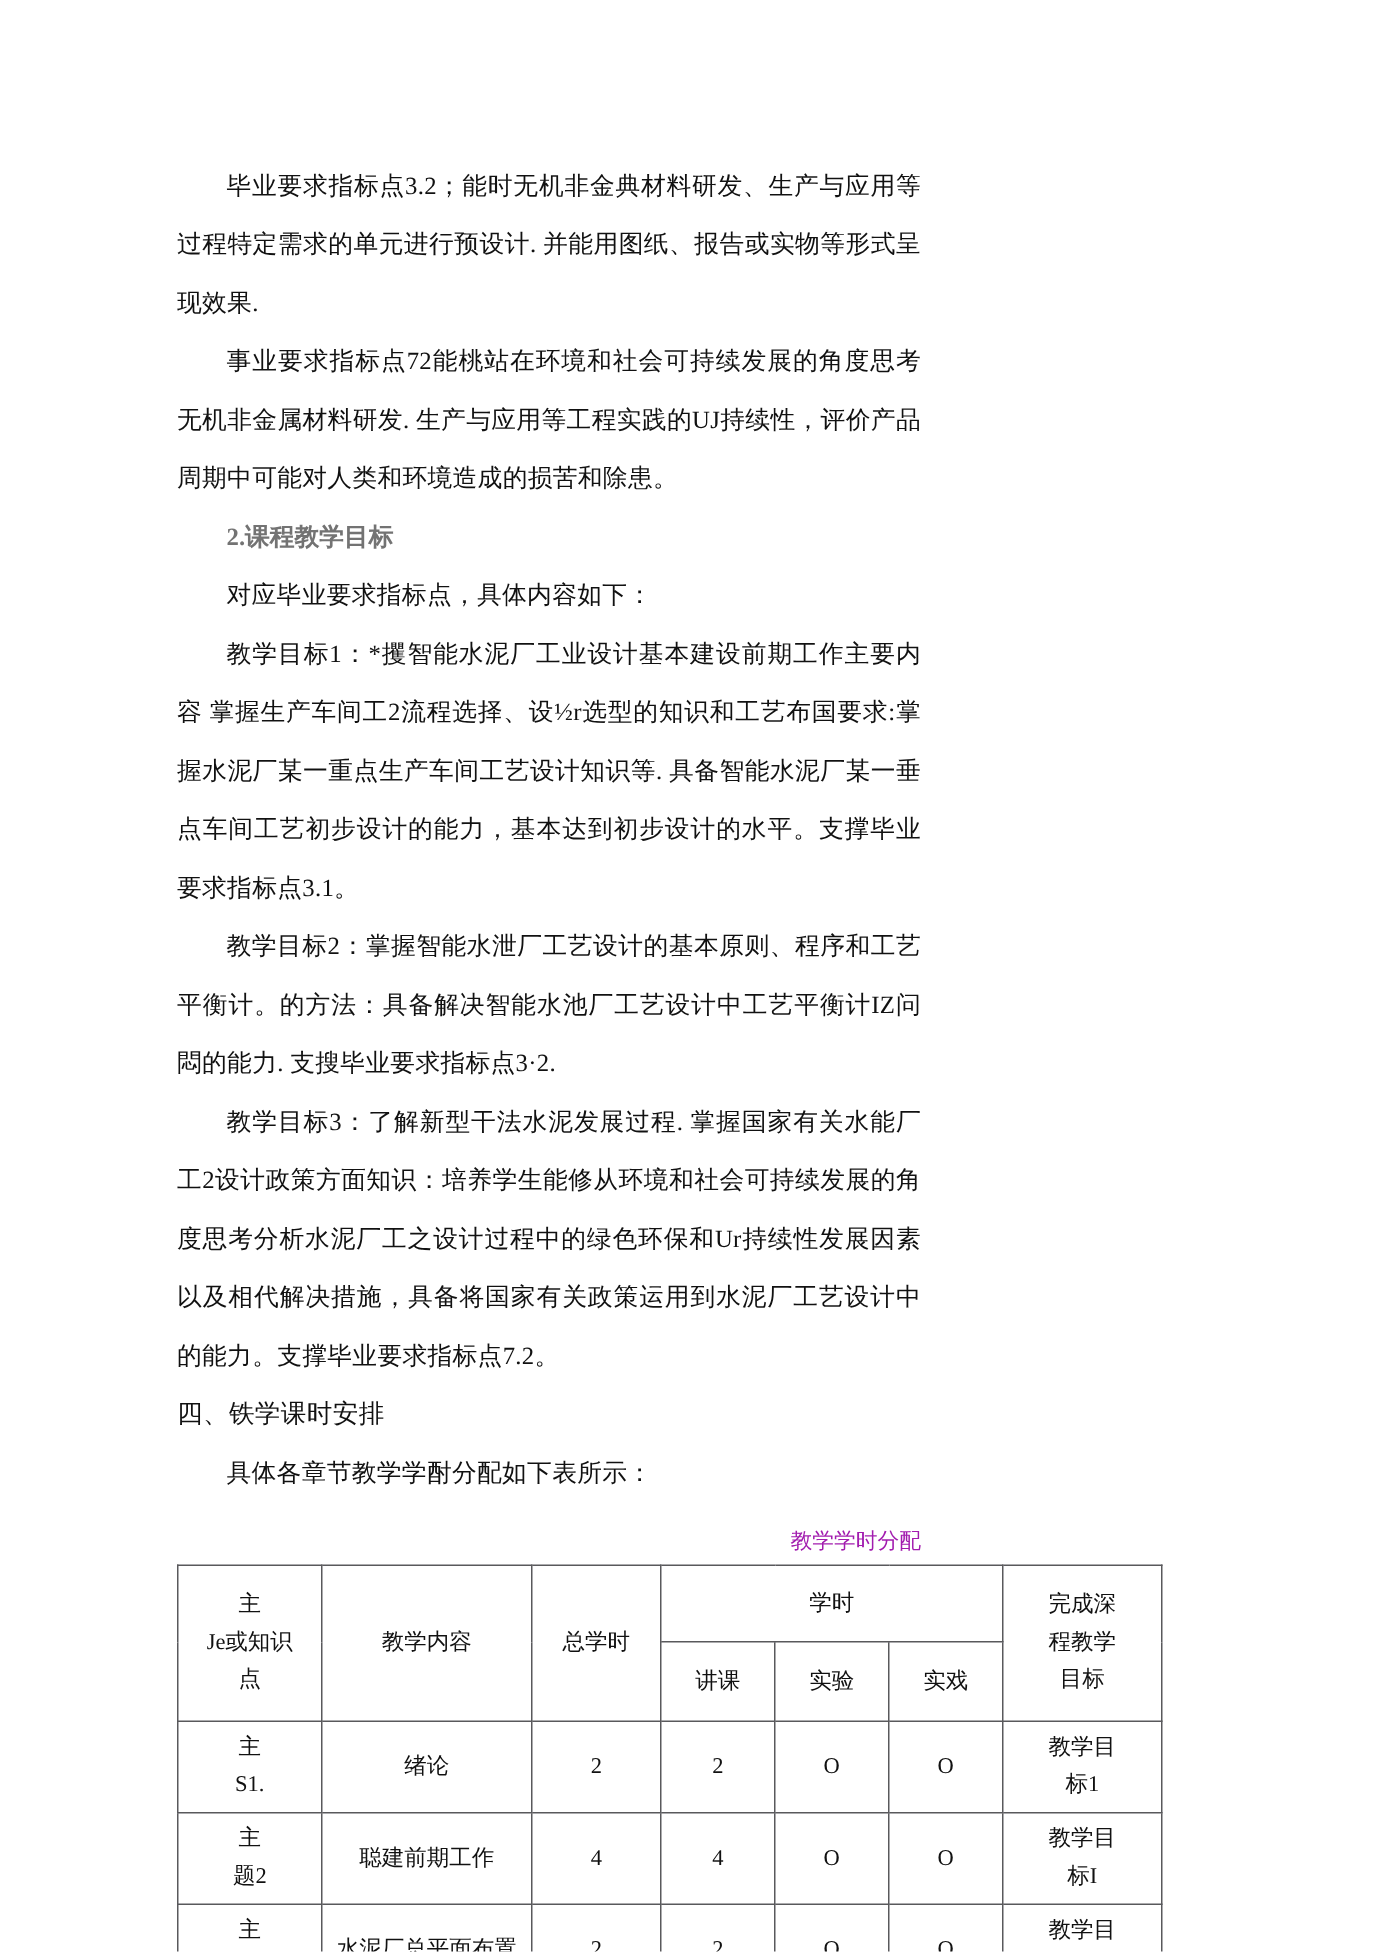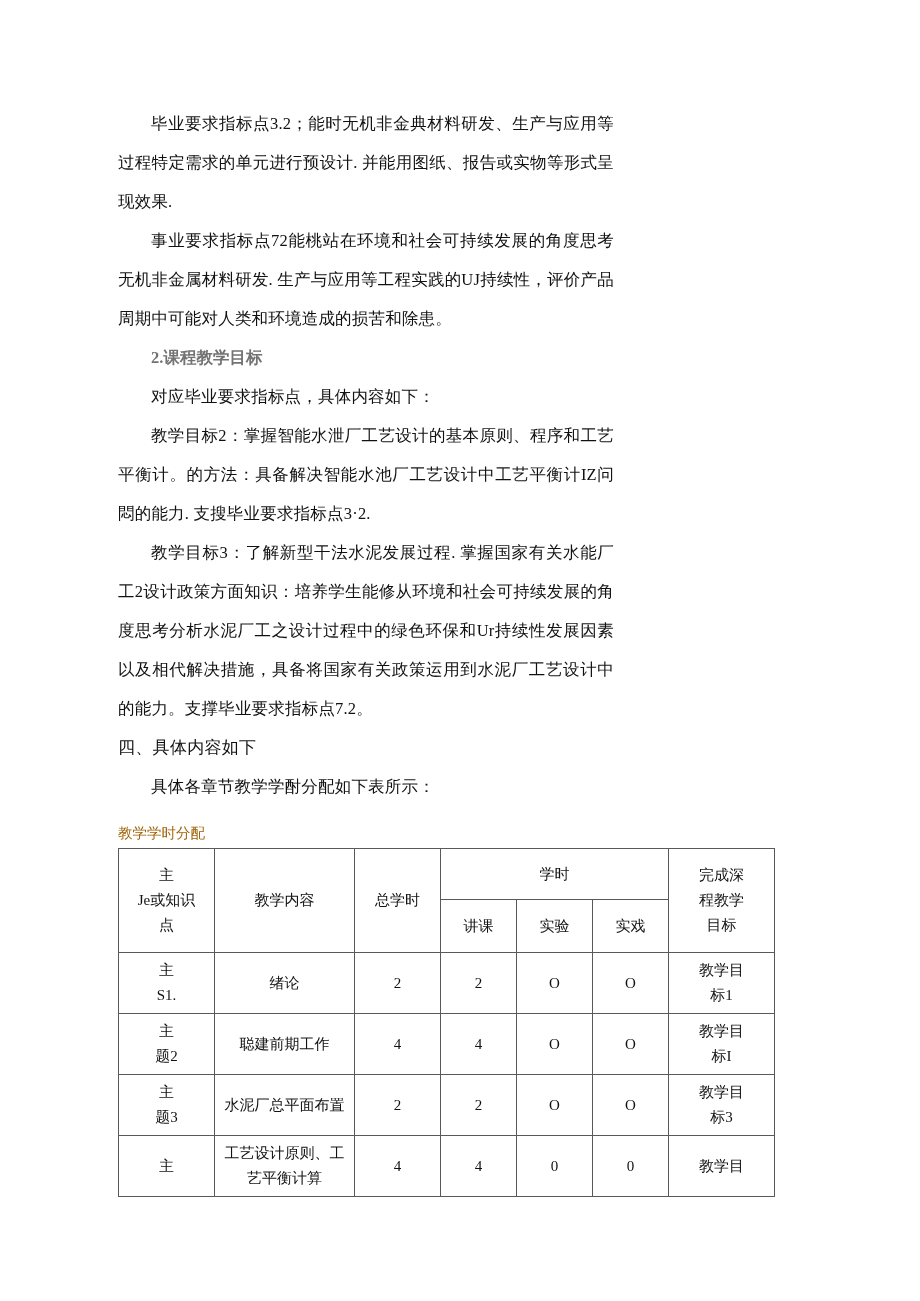--- a/index.html
+++ b/index.html
@@ -46,25 +46,25 @@
     font-size: 16.5px;
     line-height: 39px;
     margin: 0;
     text-indent: 33px;
     font-weight: bold;
     color: #737373;
   }
   b, .b { font-weight: normal; }
 
   .table-caption {
-    text-align: left;
+    text-align: right;
     font-size: 14.5px;
     line-height: 22px;
     margin: 16px 0 4px 0;
-    color: #a16207;
+    color: #a21caf;
   }
 
   .hours-table {
     border-collapse: collapse;
     width: 632px;
     margin: 0 auto;
     table-layout: fixed;
   }
   .hours-table td, .hours-table th {
     border: 1px solid #59595c;
@@ -92,24 +92,25 @@
 <body>
 
 <div class="page">
 
   <p class="para indent">毕业要求指标点3.2；能时无机非金典材料研发、生产与应用等过程特定需求的单元进行预设计. 并能用图纸、报告或实物等形式呈现效果.</p>
   <p class="para indent">事业要求指标点72能桃站在环境和社会可持续发展的角度思考无机非金属材料研发. 生产与应用等工程实践的UJ持续性，评价产品周期中可能对人类和环境造成的损苦和除患。</p>
 
   <p class="heading-sub">2.课程教学目标</p>
   <p class="para indent">对应毕业要求指标点，具体内容如下：</p>
 
+  <p class="para indent">教学目标1：*攫智能水泥厂工业设计基本建设前期工作主要内容 掌握生产车间工2流程选择、设½r选型的知识和工艺布国要求:掌握水泥厂某一重点生产车间工艺设计知识等. 具备智能水泥厂某一垂点车间工艺初步设计的能力，基本达到初步设计的水平。支撑毕业要求指标点3.1。</p>
   <p class="para indent">教学目标2：掌握智能水泄厂工艺设计的基本原则、程序和工艺平衡计。的方法：具备解决智能水池厂工艺设计中工艺平衡计IZ问悶的能力. 支搜毕业要求指标点3·2.</p>
   <p class="para indent">教学目标3：了解新型干法水泥发展过程. 掌握国家有关水能厂工2设计政策方面知识：培养学生能修从环境和社会可持续发展的角度思考分析水泥厂工之设计过程中的绿色环保和Ur持续性发展因素以及相代解决措施，具备将国家有关政策运用到水泥厂工艺设计中的能力。支撑毕业要求指标点7.2。</p>
 
-  <p class="heading">四、具体内容如下</p>
+  <p class="heading">四、铁学课时安排</p>
   <p class="para indent">具体各章节教学学酎分配如下表所示：</p>
 
   <div class="table-caption">教学学时分配</div>
 
   <table class="hours-table">
     <colgroup>
       <col class="col-topic">
       <col class="col-content">
       <col class="col-total">
       <col class="col-sub">

